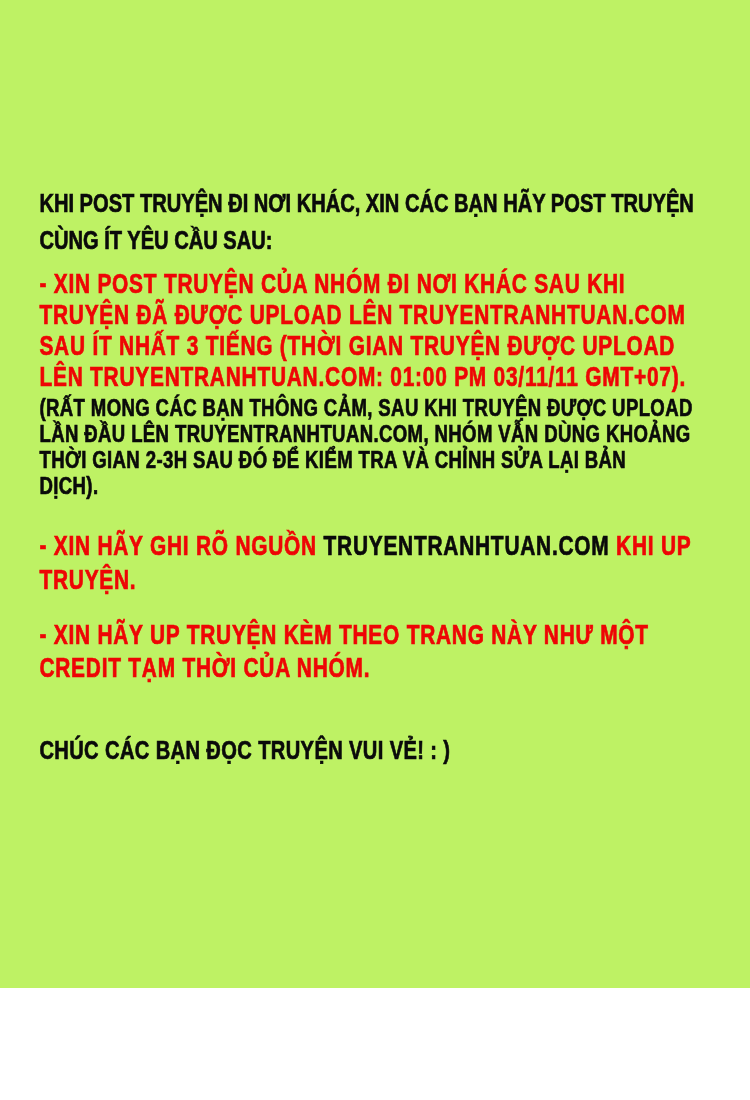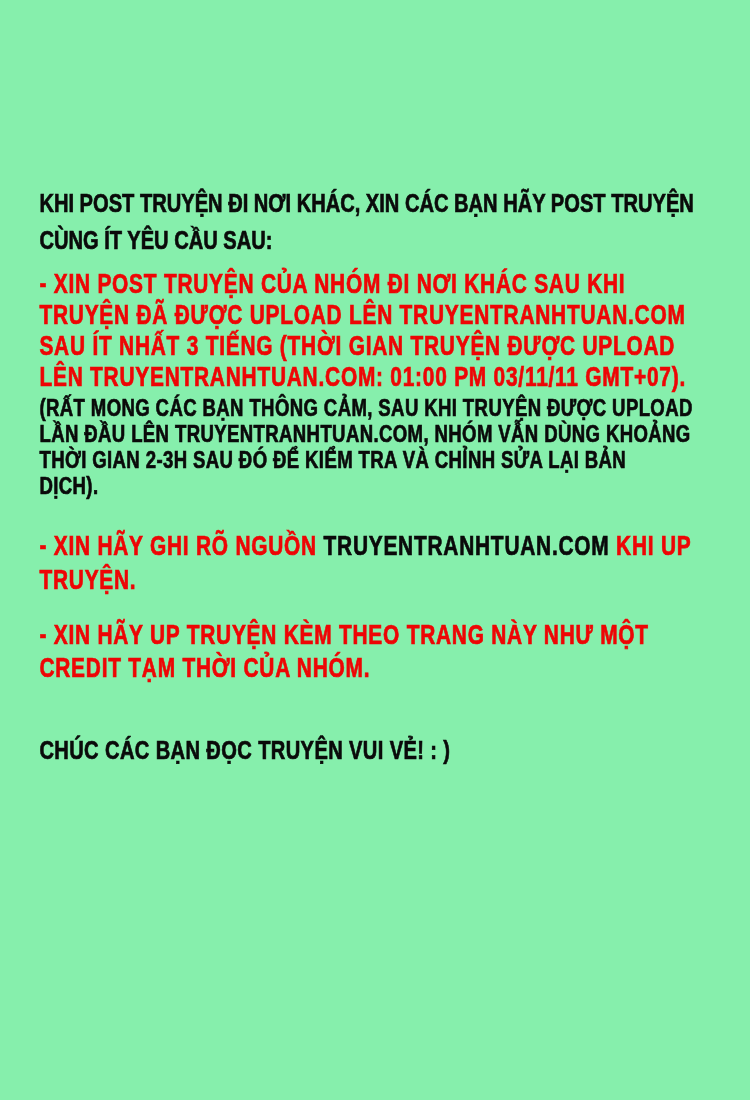--- a/index.html
+++ b/index.html
@@ -1,20 +1,20 @@
 <!DOCTYPE html>
 <html style="--red: #ee0505; --ink: #0a0a0a;"><head>
 <meta charset="utf-8">
 <style>
   html, body { margin: 0; padding: 0; background: #ffffff; }
   .page {
     position: relative;
     width: 750px;
-    height: 1100px;
-    background: #86efac;
+    height: 988px;
+    background: #bef264;
     overflow: hidden;
   }
   
   .col {
     width: 985px;
     transform: scaleX(0.773);
     transform-origin: 0 0;
     padding-left: 51px;
     font-family: "Liberation Sans", "DejaVu Sans", sans-serif;
     font-weight: bold;

